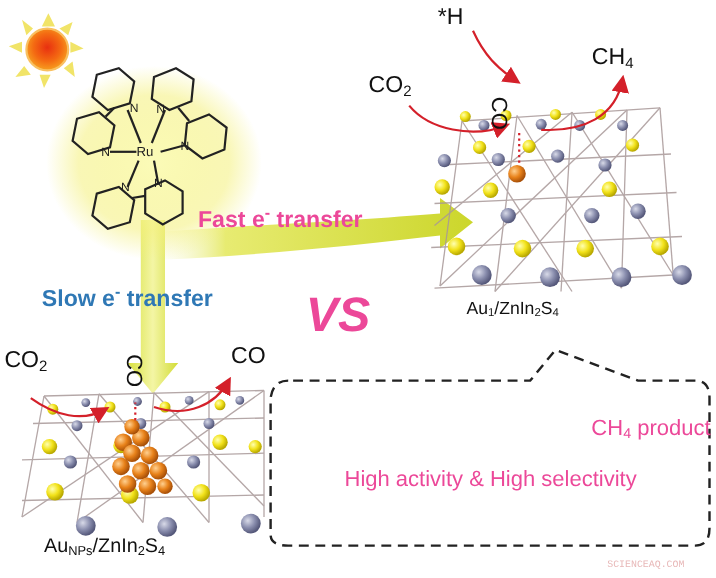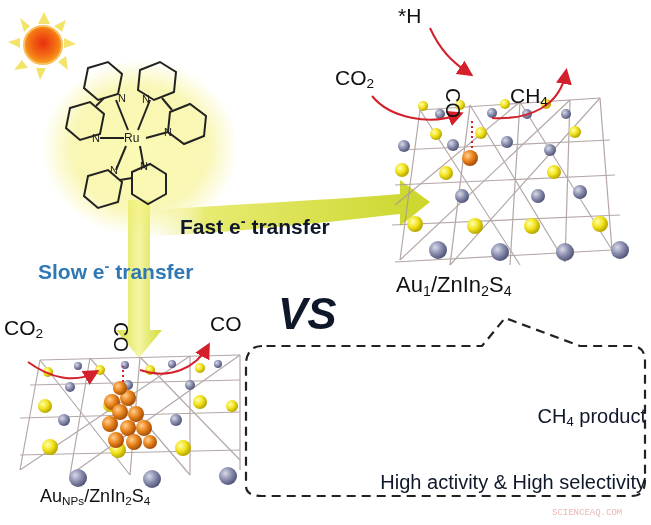--- a/index.html
+++ b/index.html
@@ -1,19 +1,19 @@
 <!DOCTYPE html>
 <html><head>
 <meta charset="utf-8">
 <style>
   html,body{margin:0;padding:0;background:#fff;}
   body{width:651px;height:525px;position:relative;overflow:hidden;font-family:"Liberation Sans",sans-serif;}
   .abs{position:absolute;}
   .lbl{font-family:"Liberation Sans",sans-serif;color:#111;font-size:21px;white-space:nowrap;}
-  .red{color:#0f172a;margin-top:27px;}
+  .red{color:#ec4899;}
   .blue{color:#2f78b5;}
   sub{font-size:0.65em;vertical-align:-0.25em;}
   sup{font-size:0.7em;vertical-align:0.55em;}
   svg{position:absolute;left:0;top:0;}
 </style>
 </head>
 <body>
 
 <svg width="651" height="525" viewBox="0 0 651 525">
   <defs>
@@ -240,35 +240,35 @@
 <div class="abs lbl blue" style="left:38px;top:258px;font-size:21px;font-weight:bold;">
   <span>Slow e</span><sup>-</sup><span> transfer</span>
 </div>
 
 <div class="abs red" style="left:278px;top:262px;font-size:44px;font-weight:bold;font-style:italic;font-family:'Liberation Sans',sans-serif;">VS</div>
 
 <div class="abs lbl" style="left:398px;top:4px;">*H</div>
 <div class="abs lbl" style="left:335px;top:66px;">
   <span>CO</span><sub>2</sub>
 </div>
-<div class="abs lbl" style="left:510px;top:40px;margin-top:44px;">
+<div class="abs lbl" style="left:538px;top:40px;">
   <span>CH</span><sub>4</sub>
 </div>
 <div class="abs lbl" style="left:464px;top:88px;transform:rotate(90deg);transform-origin:left top;font-size:20px;">CO</div>
-<div class="abs lbl" style="left:396px;top:272px;font-size:22px;">
+<div class="abs lbl" style="left:424px;top:272px;font-size:16px;">
   <span>Au</span><sub>1</sub><span>/ZnIn</span><sub>2</sub><span>S</span><sub>4</sub>
 </div>
 
 <div class="abs lbl" style="left:4px;top:316px;">
   <span>CO</span><sub>2</sub>
 </div>
 <div class="abs lbl" style="left:210px;top:312px;">CO</div>
 <div class="abs lbl" style="left:132px;top:322px;transform:rotate(90deg);transform-origin:left top;font-size:20px;">CO</div>
 <div class="abs lbl" style="left:40px;top:486px;font-size:18px;">
   <span>Au</span><sub>NPs</sub><span>/ZnIn</span><sub>2</sub><span>S</span><sub>4</sub>
 </div>
 
 <div class="abs red" style="left:246px;top:378px;width:400px;text-align:right;font-size:20px;font-family:'Liberation Sans',sans-serif;">
   <span>CH</span><sub>4</sub><span> product</span>
 </div>
-<div class="abs red" style="left:246px;top:444px;width:400px;text-align:right;font-size:20px;font-family:'Liberation Sans',sans-serif;">High activity &amp; High selectivity</div>
+<div class="abs red" style="left:246px;top:425px;width:400px;text-align:center;font-size:20px;font-family:'Liberation Sans',sans-serif;">High activity &amp; High selectivity</div>
 
 <div class="abs" style="left:552px;top:508px;font-size:9px;color:#e8b8b8;font-family:Liberation Mono, monospace;">SCIENCEAQ.COM</div>
 
 </body></html>

